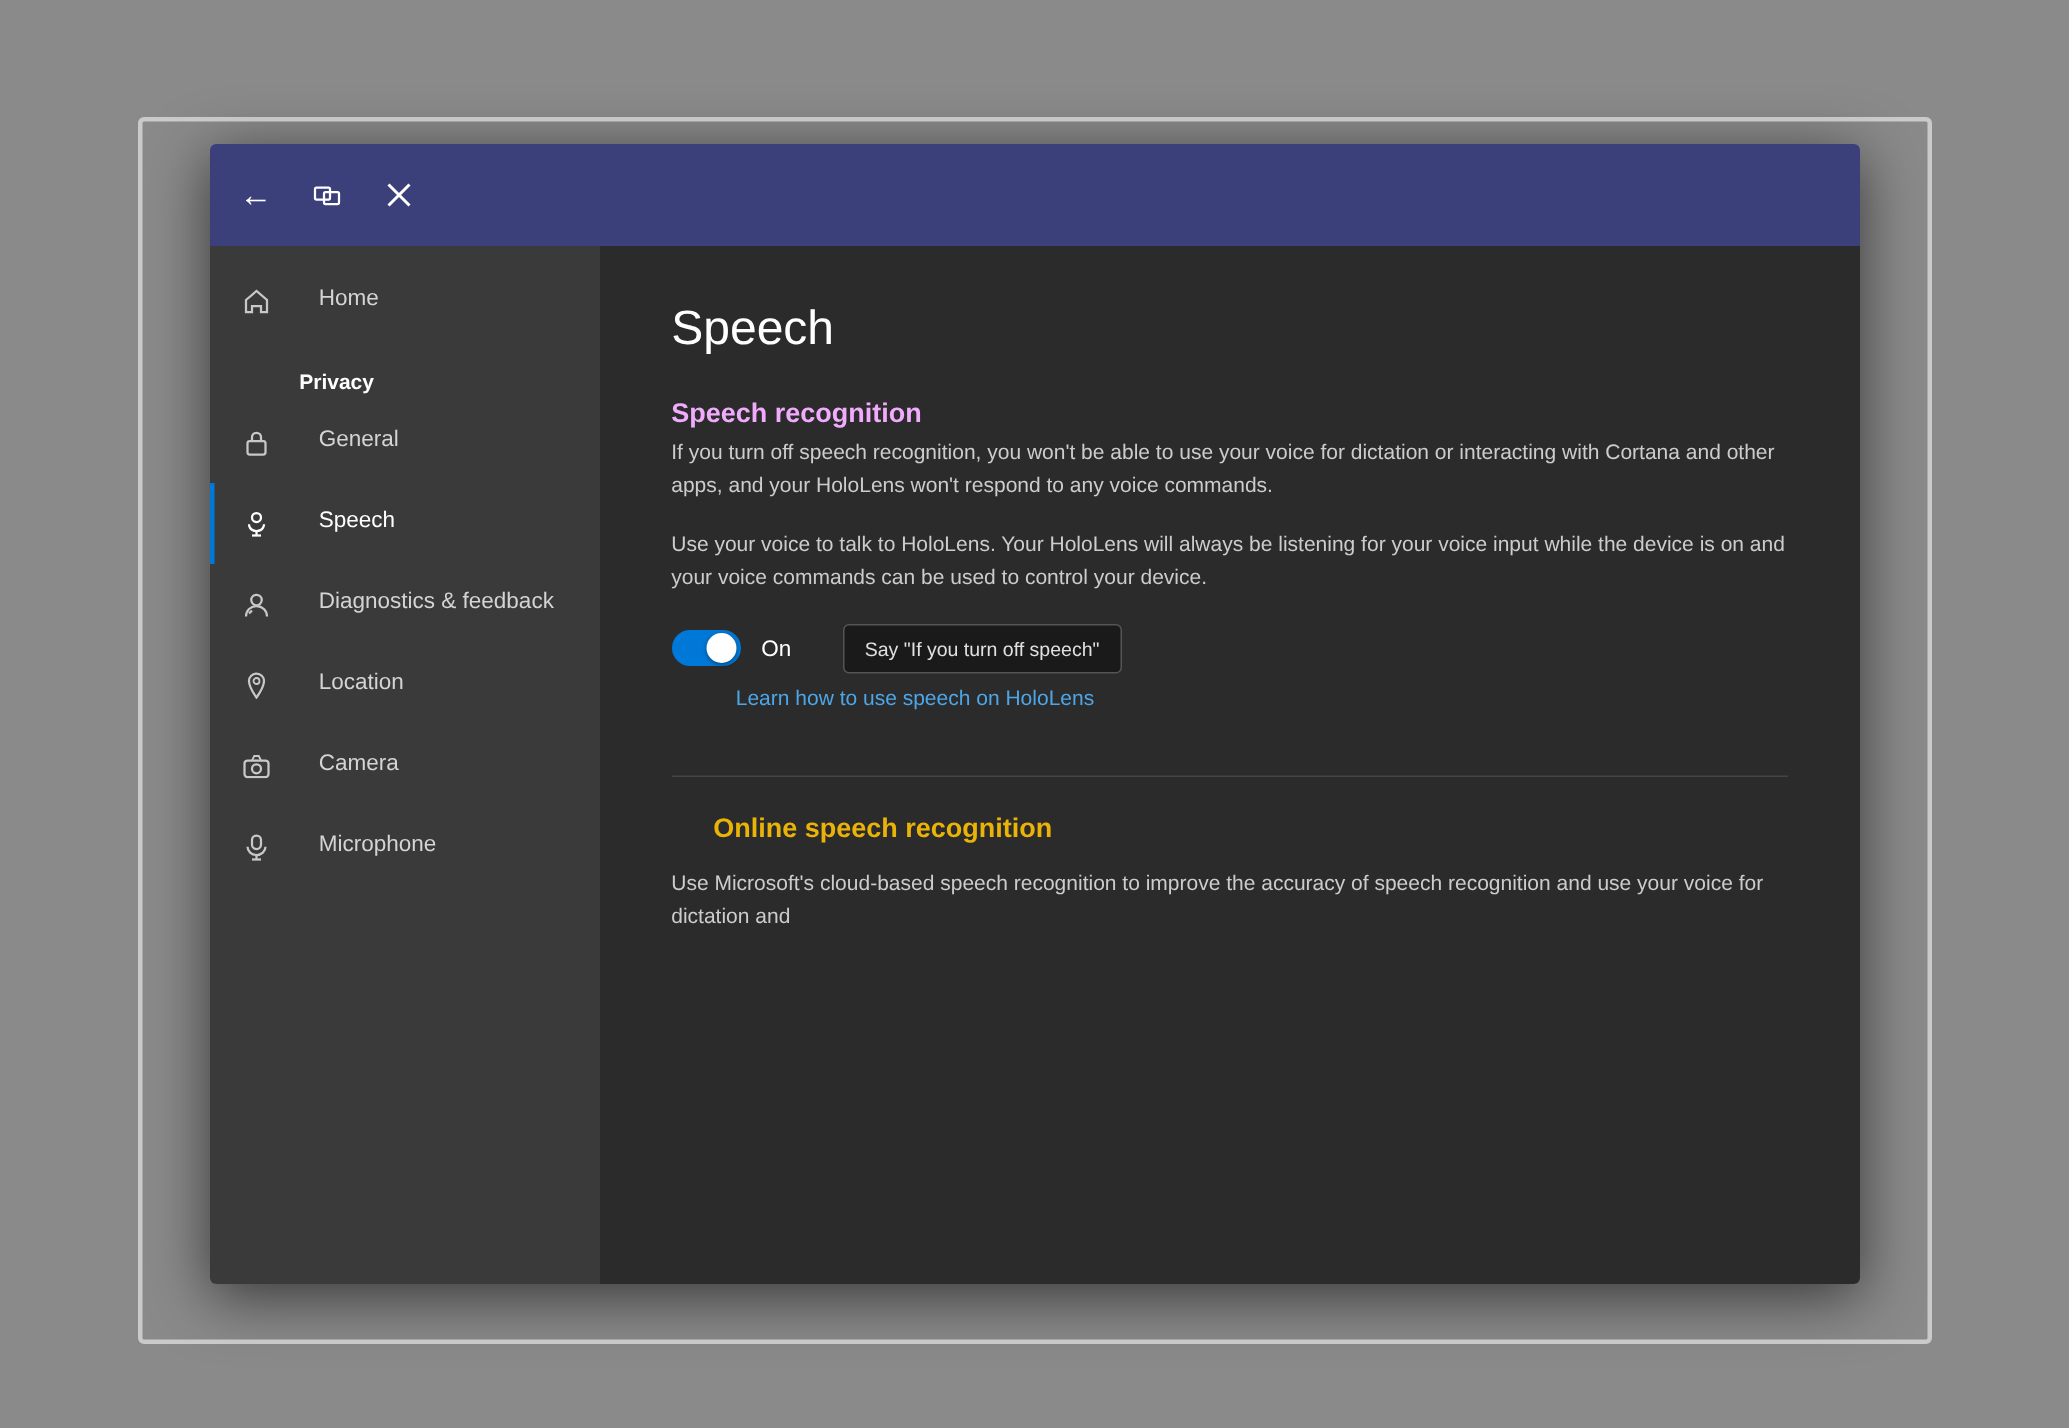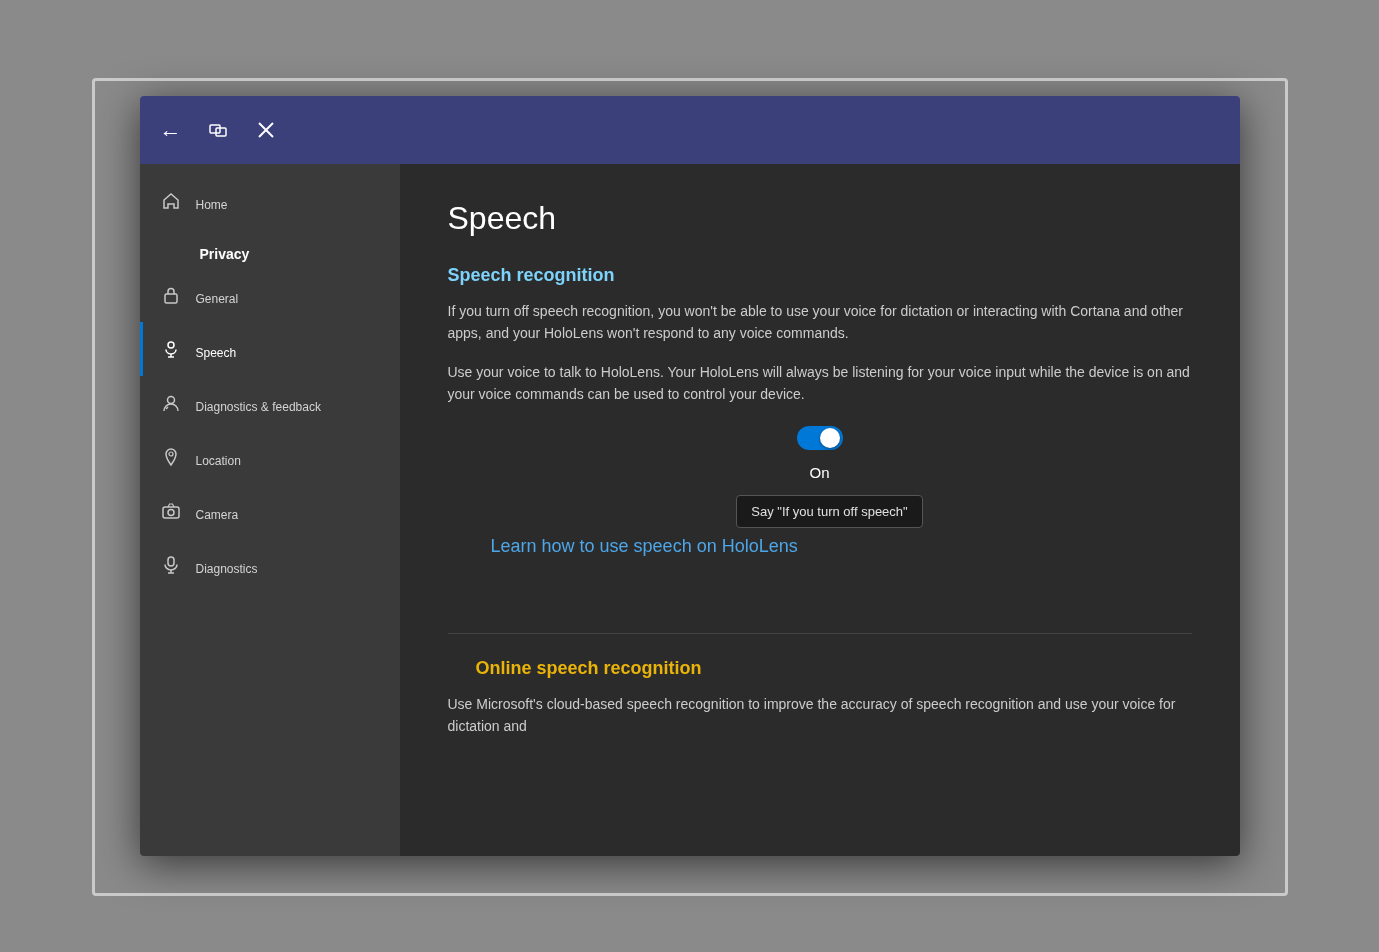--- a/index.html
+++ b/index.html
@@ -102,25 +102,25 @@
     .sidebar {
       width: 260px;
       background: #3a3a3a;
       flex-shrink: 0;
       padding-top: 10px;
       overflow-y: auto;
     }
 
     .sidebar-item {
       display: flex;
-      align-items: flex-end;
-      gap: 14px;
+      align-items: flex-start;
+      gap: 31px;
       padding: 16px 20px;
       color: #d4d4d4;
-      font-size: 12px;
+      font-size: 15px;
       cursor: pointer;
       position: relative;
     }
 
     .sidebar-item.active {
       color: #fff;
     }
 
     .sidebar-item.active::before {
       content: '';
@@ -167,37 +167,36 @@
     .page-title {
       font-size: 32px;
       font-weight: 300;
       color: #ffffff;
       margin-bottom: 28px;
     }
 
     .section-title {
       font-size: 18px;
       font-weight: 600;
-      color: #7dd3fc;
-      margin-bottom: 14px;
+      color: #f0abfc;
+      margin-bottom: 4px;
     }
 
     .section-body {
       font-size: 14px;
       line-height: 1.6;
       color: #cccccc;
       margin-bottom: 16px;
     }
 
     .toggle-row {
       display: flex;
       align-items: center;
       gap: 14px;
       margin: 20px 0 8px 0;
-      flex-direction: column;
     }
 
     
     .toggle-switch {
       width: 46px;
       height: 24px;
       background: #0078d7;
       border-radius: 12px;
       position: relative;
       cursor: pointer;
@@ -226,24 +225,24 @@
       border-radius: 4px;
       padding: 8px 14px;
       font-size: 13px;
       color: #e0e0e0;
       white-space: nowrap;
       margin-left: 20px;
     }
 
     .learn-link {
       color: #4da6e8;
-      font-size: 18px;
+      font-size: 14px;
       cursor: pointer;
       text-decoration: none;
-      margin-bottom: 52px;
+      margin-bottom: 20px;
       display: inline-block;
       padding-left: 43px;
     }
 
     .divider {
       border: none;
       border-top: 1px solid #444;
       margin: 24px 0;
     }
 
@@ -354,21 +353,21 @@
 
         <div class="sidebar-item">
           <span class="icon">
             <svg width="14" height="18" viewBox="0 0 14 18" fill="none">
               <rect x="4" y="1" width="6" height="9" rx="3" stroke="#c8c8c8" stroke-width="1.5" fill="none"></rect>
               <path d="M1 8.5C1 11.538 3.686 14 7 14C10.314 14 13 11.538 13 8.5" stroke="#c8c8c8" stroke-width="1.5" fill="none"></path>
               <line x1="7" y1="14" x2="7" y2="17" stroke="#c8c8c8" stroke-width="1.5"></line>
               <line x1="4" y1="17" x2="10" y2="17" stroke="#c8c8c8" stroke-width="1.5"></line>
             </svg>
           </span>
-          <span>Diagnostics</span>
+          <span>Microphone</span>
         </div>
 
       </div>
 
       <div class="content-panel">
 
         <h1 class="page-title">Speech</h1>
 
         
         <h2 class="section-title">Speech recognition</h2>

